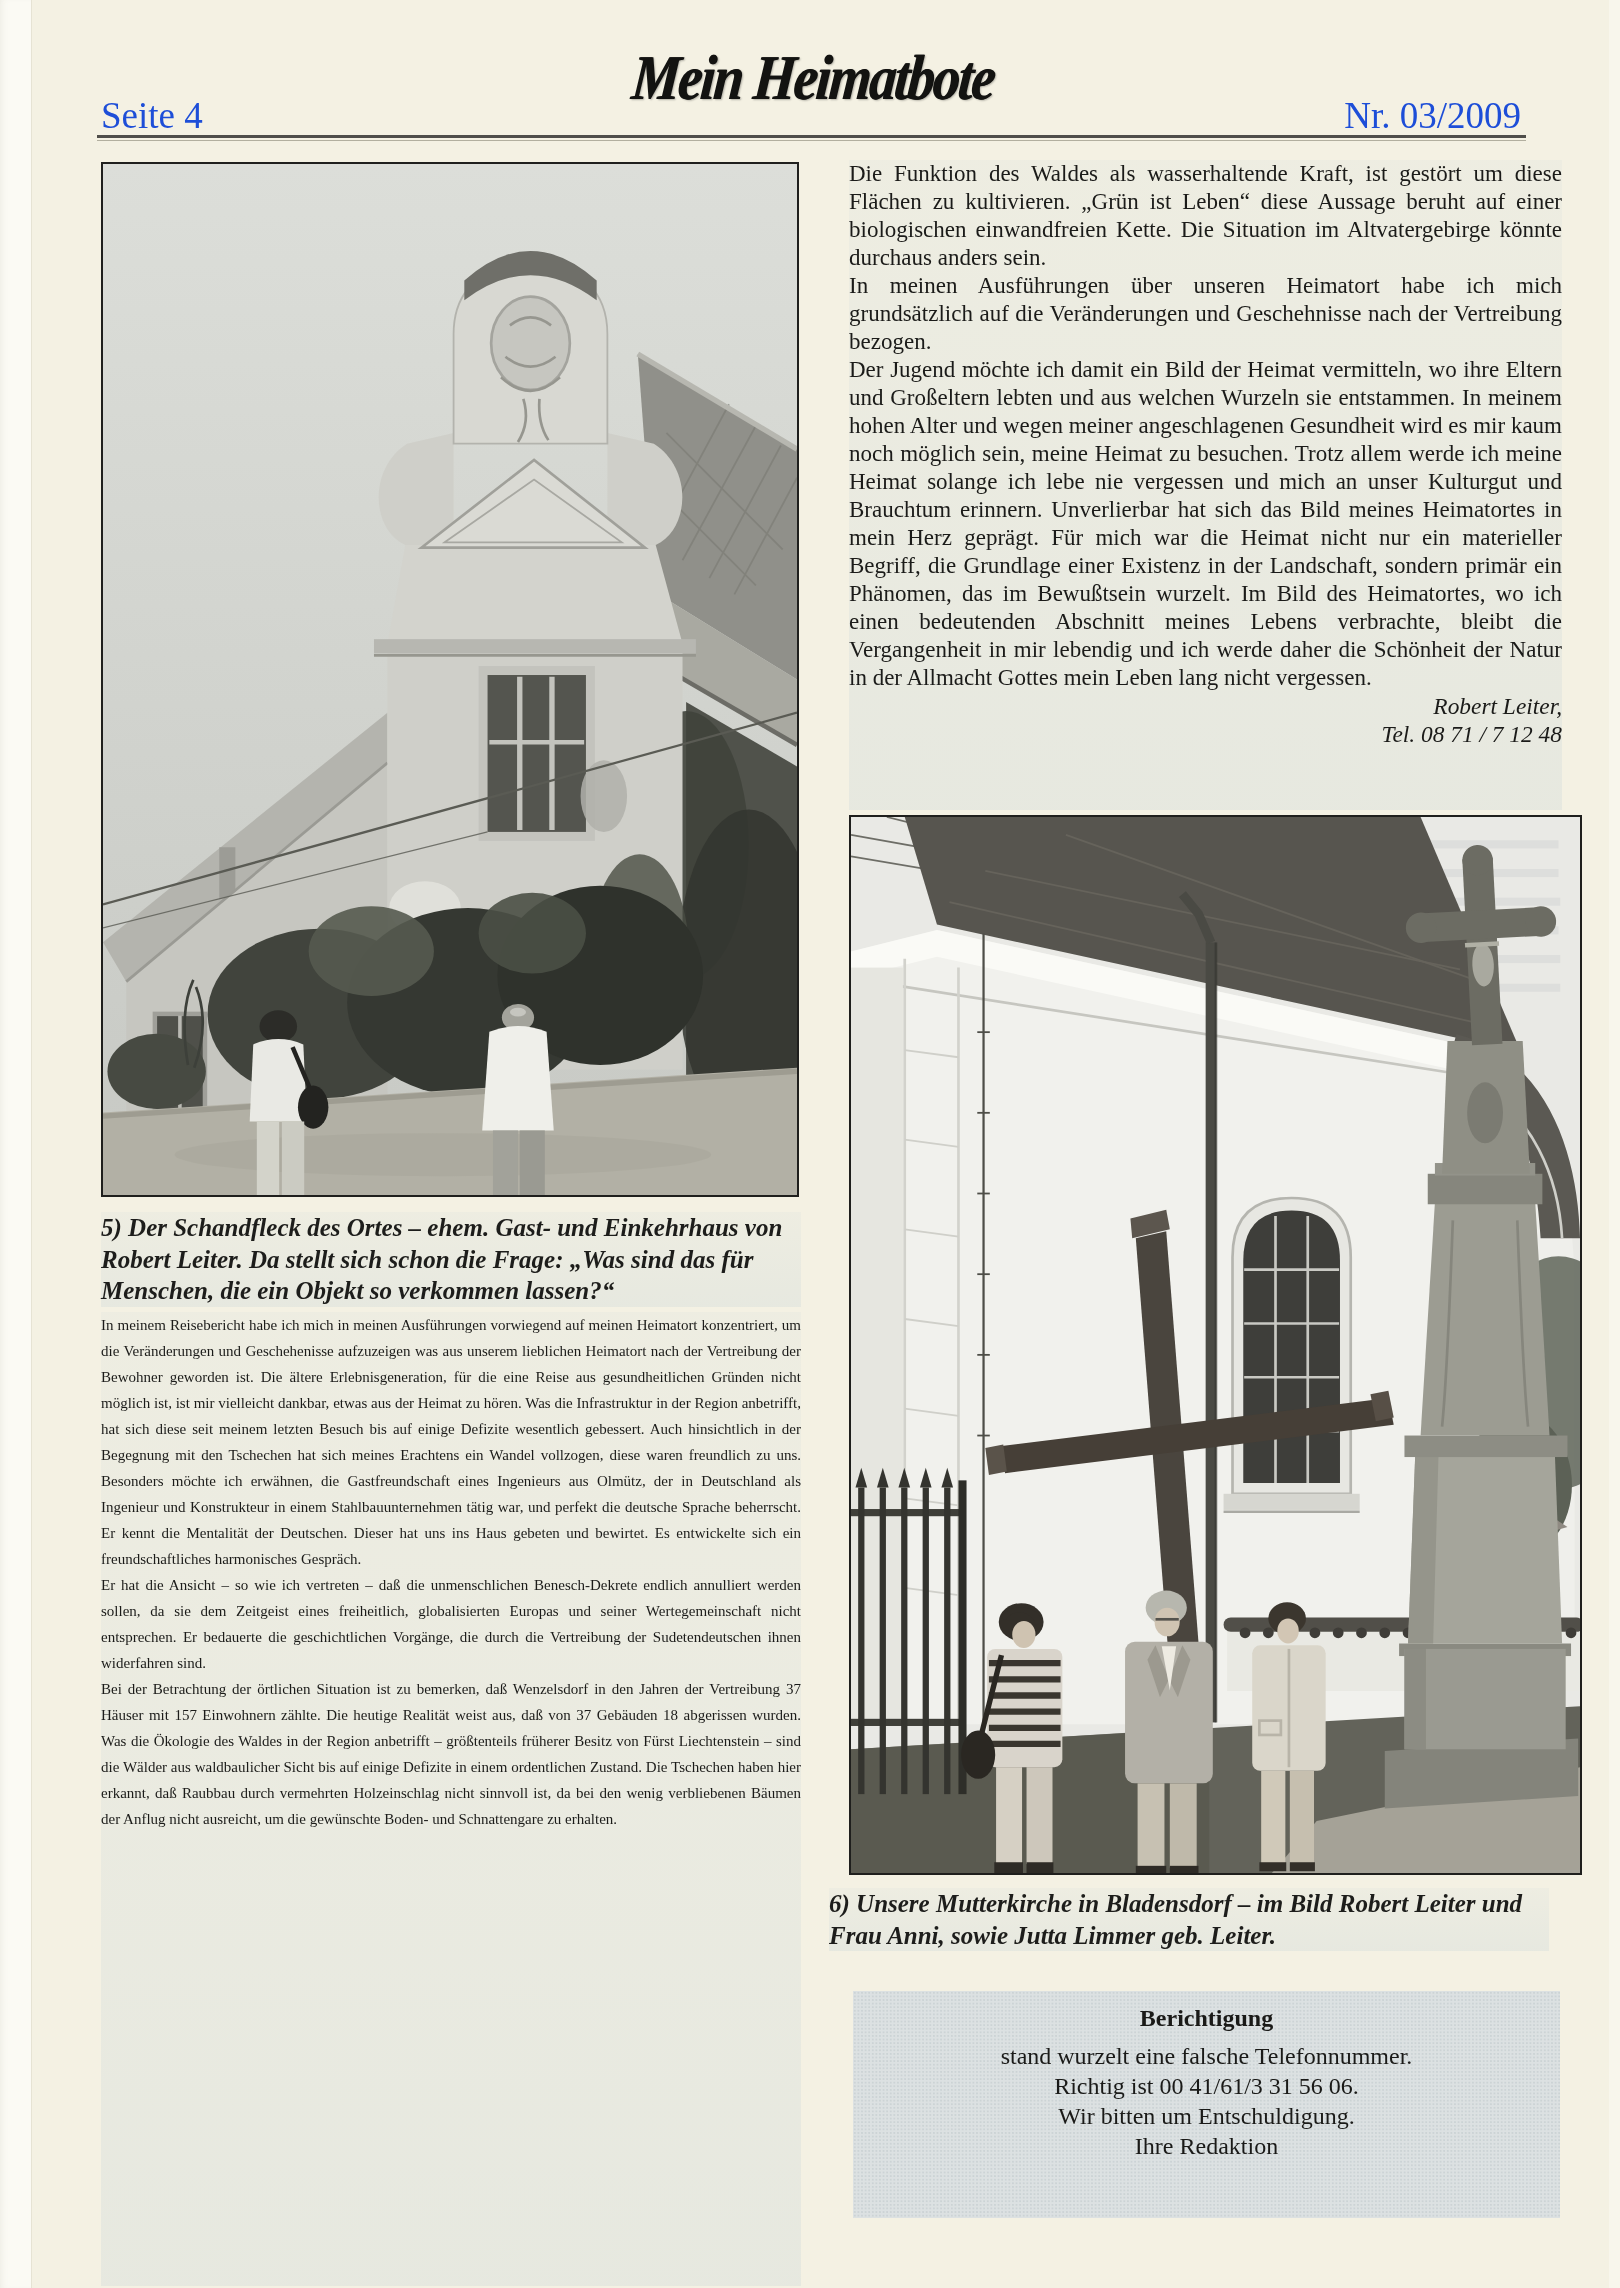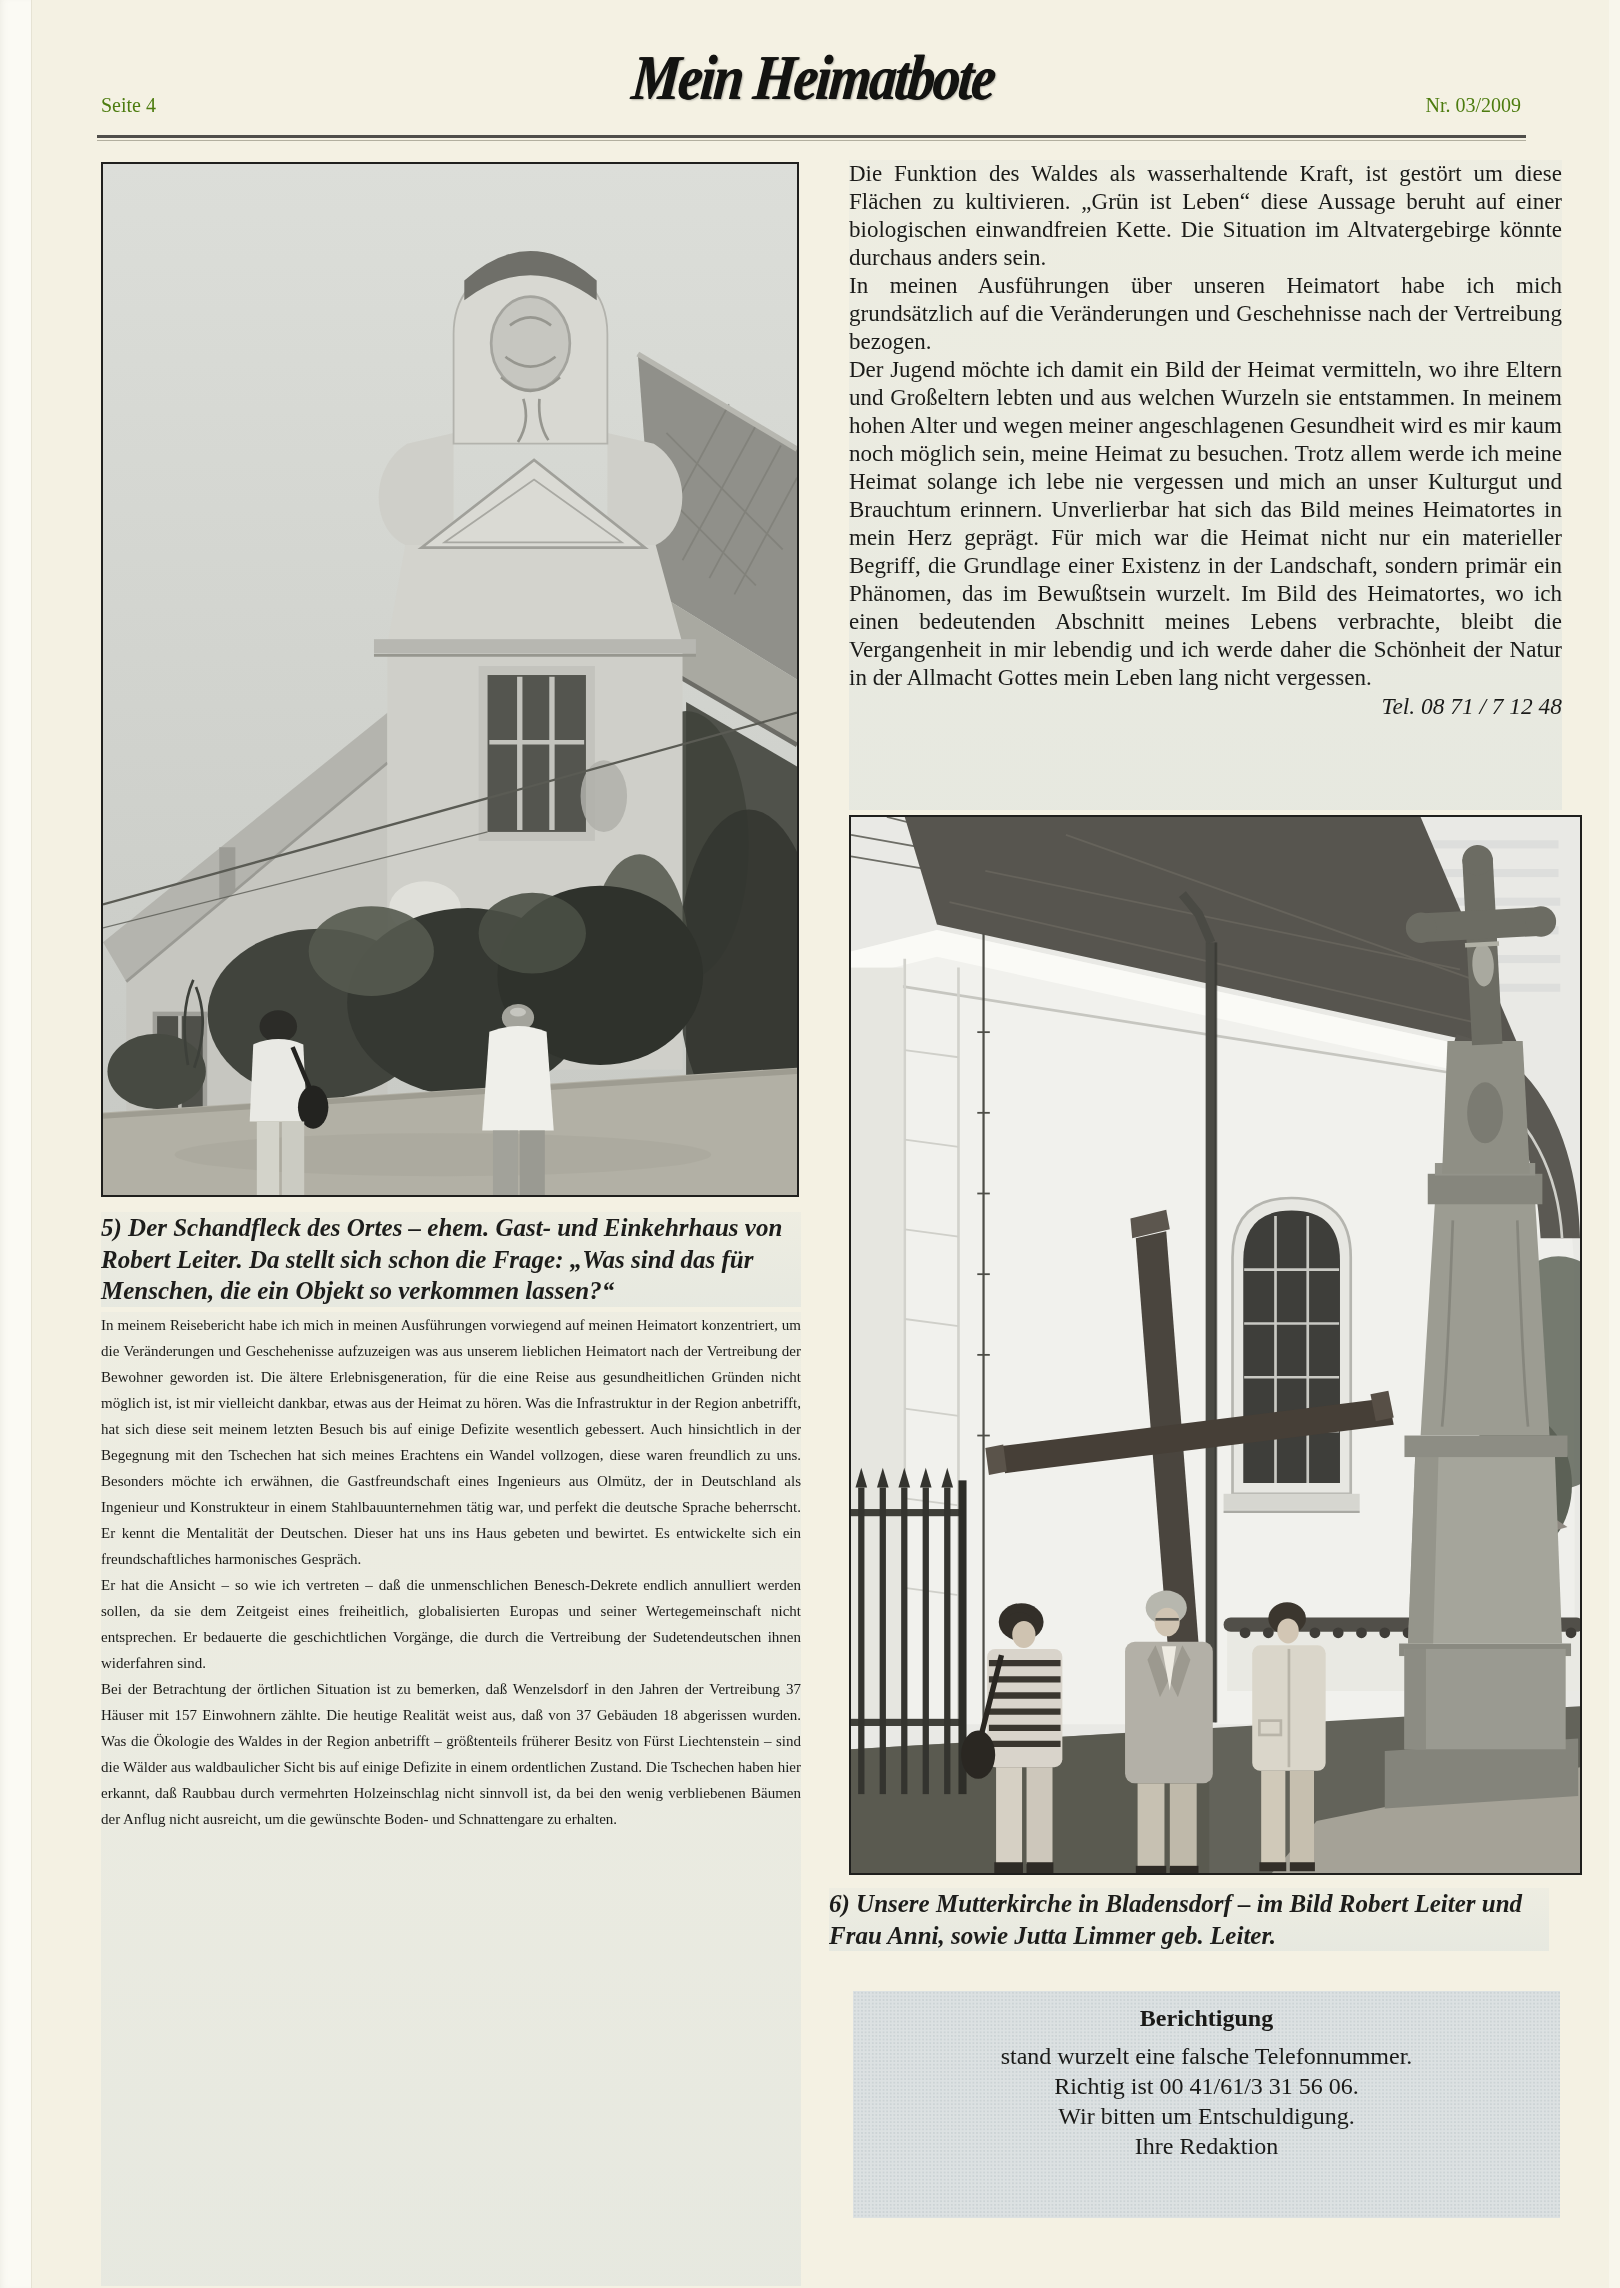--- a/index.html
+++ b/index.html
@@ -4,21 +4,21 @@
 <style>
   html,body{margin:0;padding:0;}
   body{
     width:1620px;height:2288px;position:relative;overflow:hidden;
     background:#f4f1e3;
     font-family:"Liberation Serif","DejaVu Serif",serif;color:#222;
   }
   .abs{position:absolute;}
   .scan-strip-left{left:0;top:0;width:31px;height:2288px;background:#fbfaf4;border-right:0.9px solid #e6e3d4;box-shadow:5.4px 0 9px -5.4px rgba(60,55,40,.10) inset;}
   .scan-strip-right{right:0;top:0;width:10.8px;height:2288px;background:#f8f6ec;}
-  .header-label{font-size:20px;color:#4d7c0f;}
+  .header-label{font-size:37px;color:#1d4ed8;}
   .masthead-wrap{left:0;right:0;top:52px;text-align:center;}
   .masthead{
     display:inline-block;font-size:54px;font-weight:bold;font-style:italic;
     letter-spacing:-1.8px;color:#131311;
     transform:skewX(-5deg) scaleY(1.18);transform-origin:center bottom;
     text-shadow:0.9px 0 0 #131311,1.8px 0.9px 1.8px rgba(0,0,0,.28);
   }
   .rule{left:97px;right:94px;top:135px;border-top:3.6px solid #4f4e4a;}
   .rule::after{content:"";display:block;margin-top:1.8px;border-top:0.9px solid #b2af9f;}
   .photo{border:2.7px solid #1f1f1d;box-sizing:border-box;overflow:hidden;background:#d8dad6;}
@@ -161,20 +161,21 @@
 <div class="abs body-text tint clip" style="left:101px;top:1312px;width:700px;height:974px;">
   <p>In meinem Reisebericht habe ich mich in meinen Ausführungen vorwiegend auf meinen Heimatort konzentriert, um die Veränderungen und Geschehenisse aufzuzeigen was aus unserem lieblichen Heimatort nach der Vertreibung der Bewohner geworden ist. Die ältere Erlebnisgeneration, für die eine Reise aus gesundheitlichen Gründen nicht möglich ist, ist mir vielleicht dankbar, etwas aus der Heimat zu hören. Was die Infrastruktur in der Region anbetrifft, hat sich diese seit meinem letzten Besuch bis auf einige Defizite wesentlich gebessert. Auch hinsichtlich in der Begegnung mit den Tschechen hat sich meines Erachtens ein Wandel vollzogen, diese waren freundlich zu uns. Besonders möchte ich erwähnen, die Gastfreundschaft eines Ingenieurs aus Olmütz, der in Deutschland als Ingenieur und Konstrukteur in einem Stahlbauunternehmen tätig war, und perfekt die deutsche Sprache beherrscht. Er kennt die Mentalität der Deutschen. Dieser hat uns ins Haus gebeten und bewirtet. Es entwickelte sich ein freundschaftliches harmonisches Gespräch.</p>
   <p>Er hat die Ansicht – so wie ich vertreten – daß die unmenschlichen Benesch-Dekrete endlich annulliert werden sollen, da sie dem Zeitgeist eines freiheitlich, globalisierten Europas und seiner Wertegemeinschaft nicht entsprechen. Er bedauerte die geschichtlichen Vorgänge, die durch die Vertreibung der Sudetendeutschen ihnen widerfahren sind.</p>
   <p>Bei der Betrachtung der örtlichen Situation ist zu bemerken, daß Wenzelsdorf in den Jahren der Vertreibung 37 Häuser mit 157 Einwohnern zählte. Die heutige Realität weist aus, daß von 37 Gebäuden 18 abgerissen wurden. Was die Ökologie des Waldes in der Region anbetrifft – größtenteils früherer Besitz von Fürst Liechtenstein – sind die Wälder aus waldbaulicher Sicht bis auf einige Defizite in einem ordentlichen Zustand. Die Tschechen haben hier erkannt, daß Raubbau durch vermehrten Holzeinschlag nicht sinnvoll ist, da bei den wenig verbliebenen Bäumen der Anflug nicht ausreicht, um die gewünschte Boden- und Schnattengare zu erhalten.</p>
 </div>
 
 <div class="abs body-text tint clip" style="left:849px;top:160px;width:713px;height:650px;font-size:23px;line-height:28px;">
   <p>Die Funktion des Waldes als wasserhaltende Kraft, ist gestört um diese Flächen zu kultivieren. „Grün ist Leben“ diese Aussage beruht auf einer biologischen einwandfreien Kette. Die Situation im Altvatergebirge könnte durchaus anders sein.</p>
   <p>In meinen Ausführungen über unseren Heimatort habe ich mich grundsätzlich auf die Veränderungen und Geschehnisse nach der Vertreibung bezogen.</p>
   <p>Der Jugend möchte ich damit ein Bild der Heimat vermitteln, wo ihre Eltern und Großeltern lebten und aus welchen Wurzeln sie entstammen. In meinem hohen Alter und wegen meiner angeschlagenen Gesundheit wird es mir kaum noch möglich sein, meine Heimat zu besuchen. Trotz allem werde ich meine Heimat solange ich lebe nie vergessen und mich an unser Kulturgut und Brauchtum erinnern. Unverlierbar hat sich das Bild meines Heimatortes in mein Herz geprägt. Für mich war die Heimat nicht nur ein materieller Begriff, die Grundlage einer Existenz in der Landschaft, sondern primär ein Phänomen, das im Bewußtsein wurzelt. Im Bild des Heimatortes, wo ich einen bedeutenden Abschnitt meines Lebens verbrachte, bleibt die Vergangenheit in mir lebendig und ich werde daher die Schönheit der Natur in der Allmacht Gottes mein Leben lang nicht vergessen.</p>
+  <div class="sig-line">Robert Leiter,</div>
   <div class="sig-line">Tel. 08 71 / 7 12 48</div>
 </div>
 
 <div class="abs photo" style="left:849px;top:815px;width:733px;height:1060px;">
   <svg viewBox="0 0 814 1178" preserveAspectRatio="none">
     <rect width="814" height="1178" fill="#e9e9e5"></rect>
 
     <g fill="#2a3a55" opacity="0.06">
       <rect x="540" y="26" width="250" height="9"></rect>
         <rect x="560" y="58" width="230" height="9"></rect>

